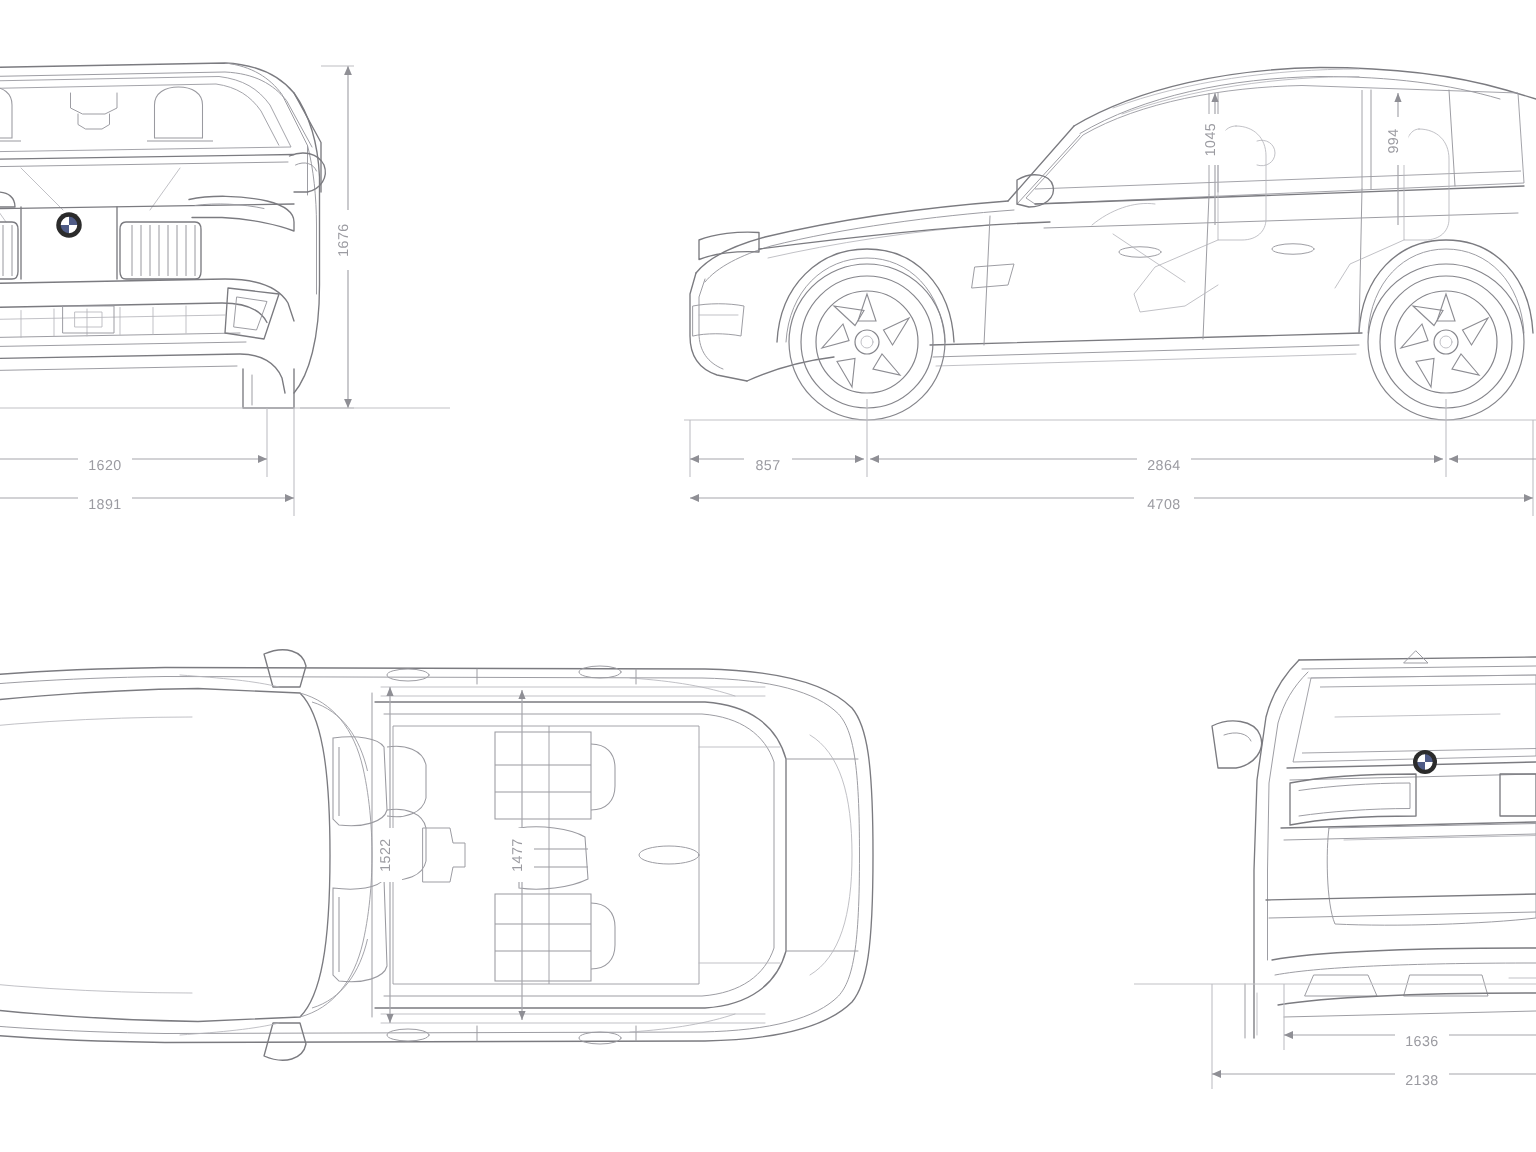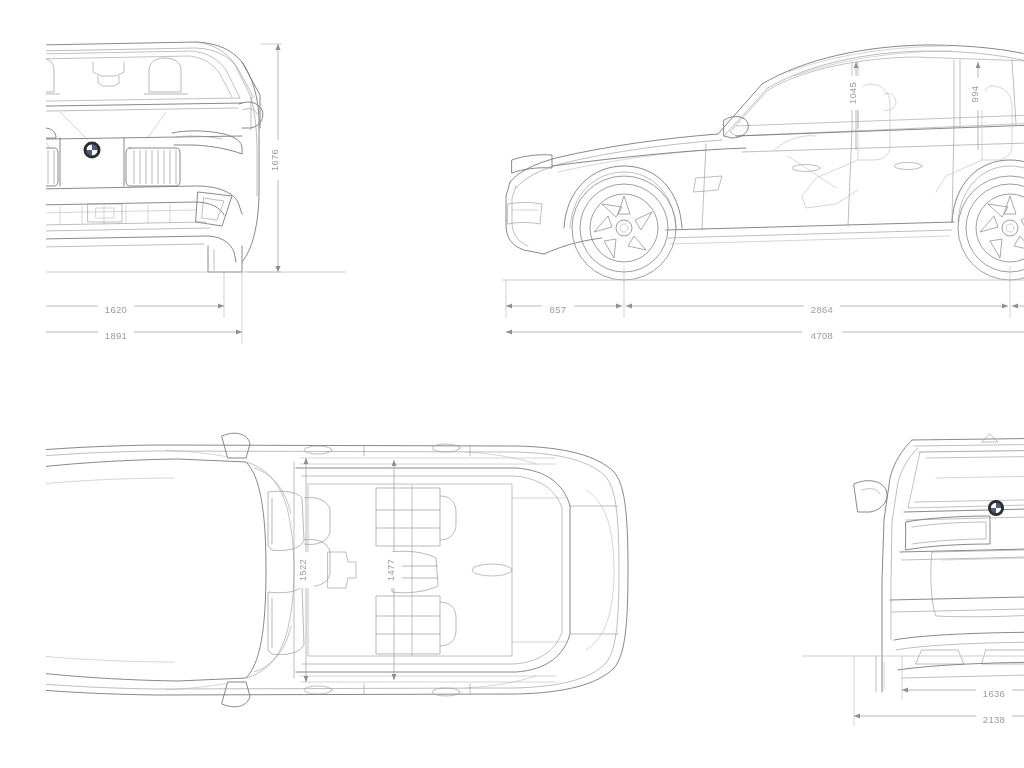--- a/index.html
+++ b/index.html
@@ -14,21 +14,20 @@
     overflow: hidden;
     font-family: "Liberation Sans", sans-serif;
     color: #8a8a8a;
     position: relative;
   }
   #sheet {
     position: absolute;
     inset: 0;
     width: 864px;
     height: 768px;
-    margin-left: 46px;
   }
   svg { display: block; }
 
   
   .body-line {
     fill: none;
     stroke: #7b7b80;
     stroke-width: 0.9;
     stroke-linejoin: round;
     stroke-linecap: round;

